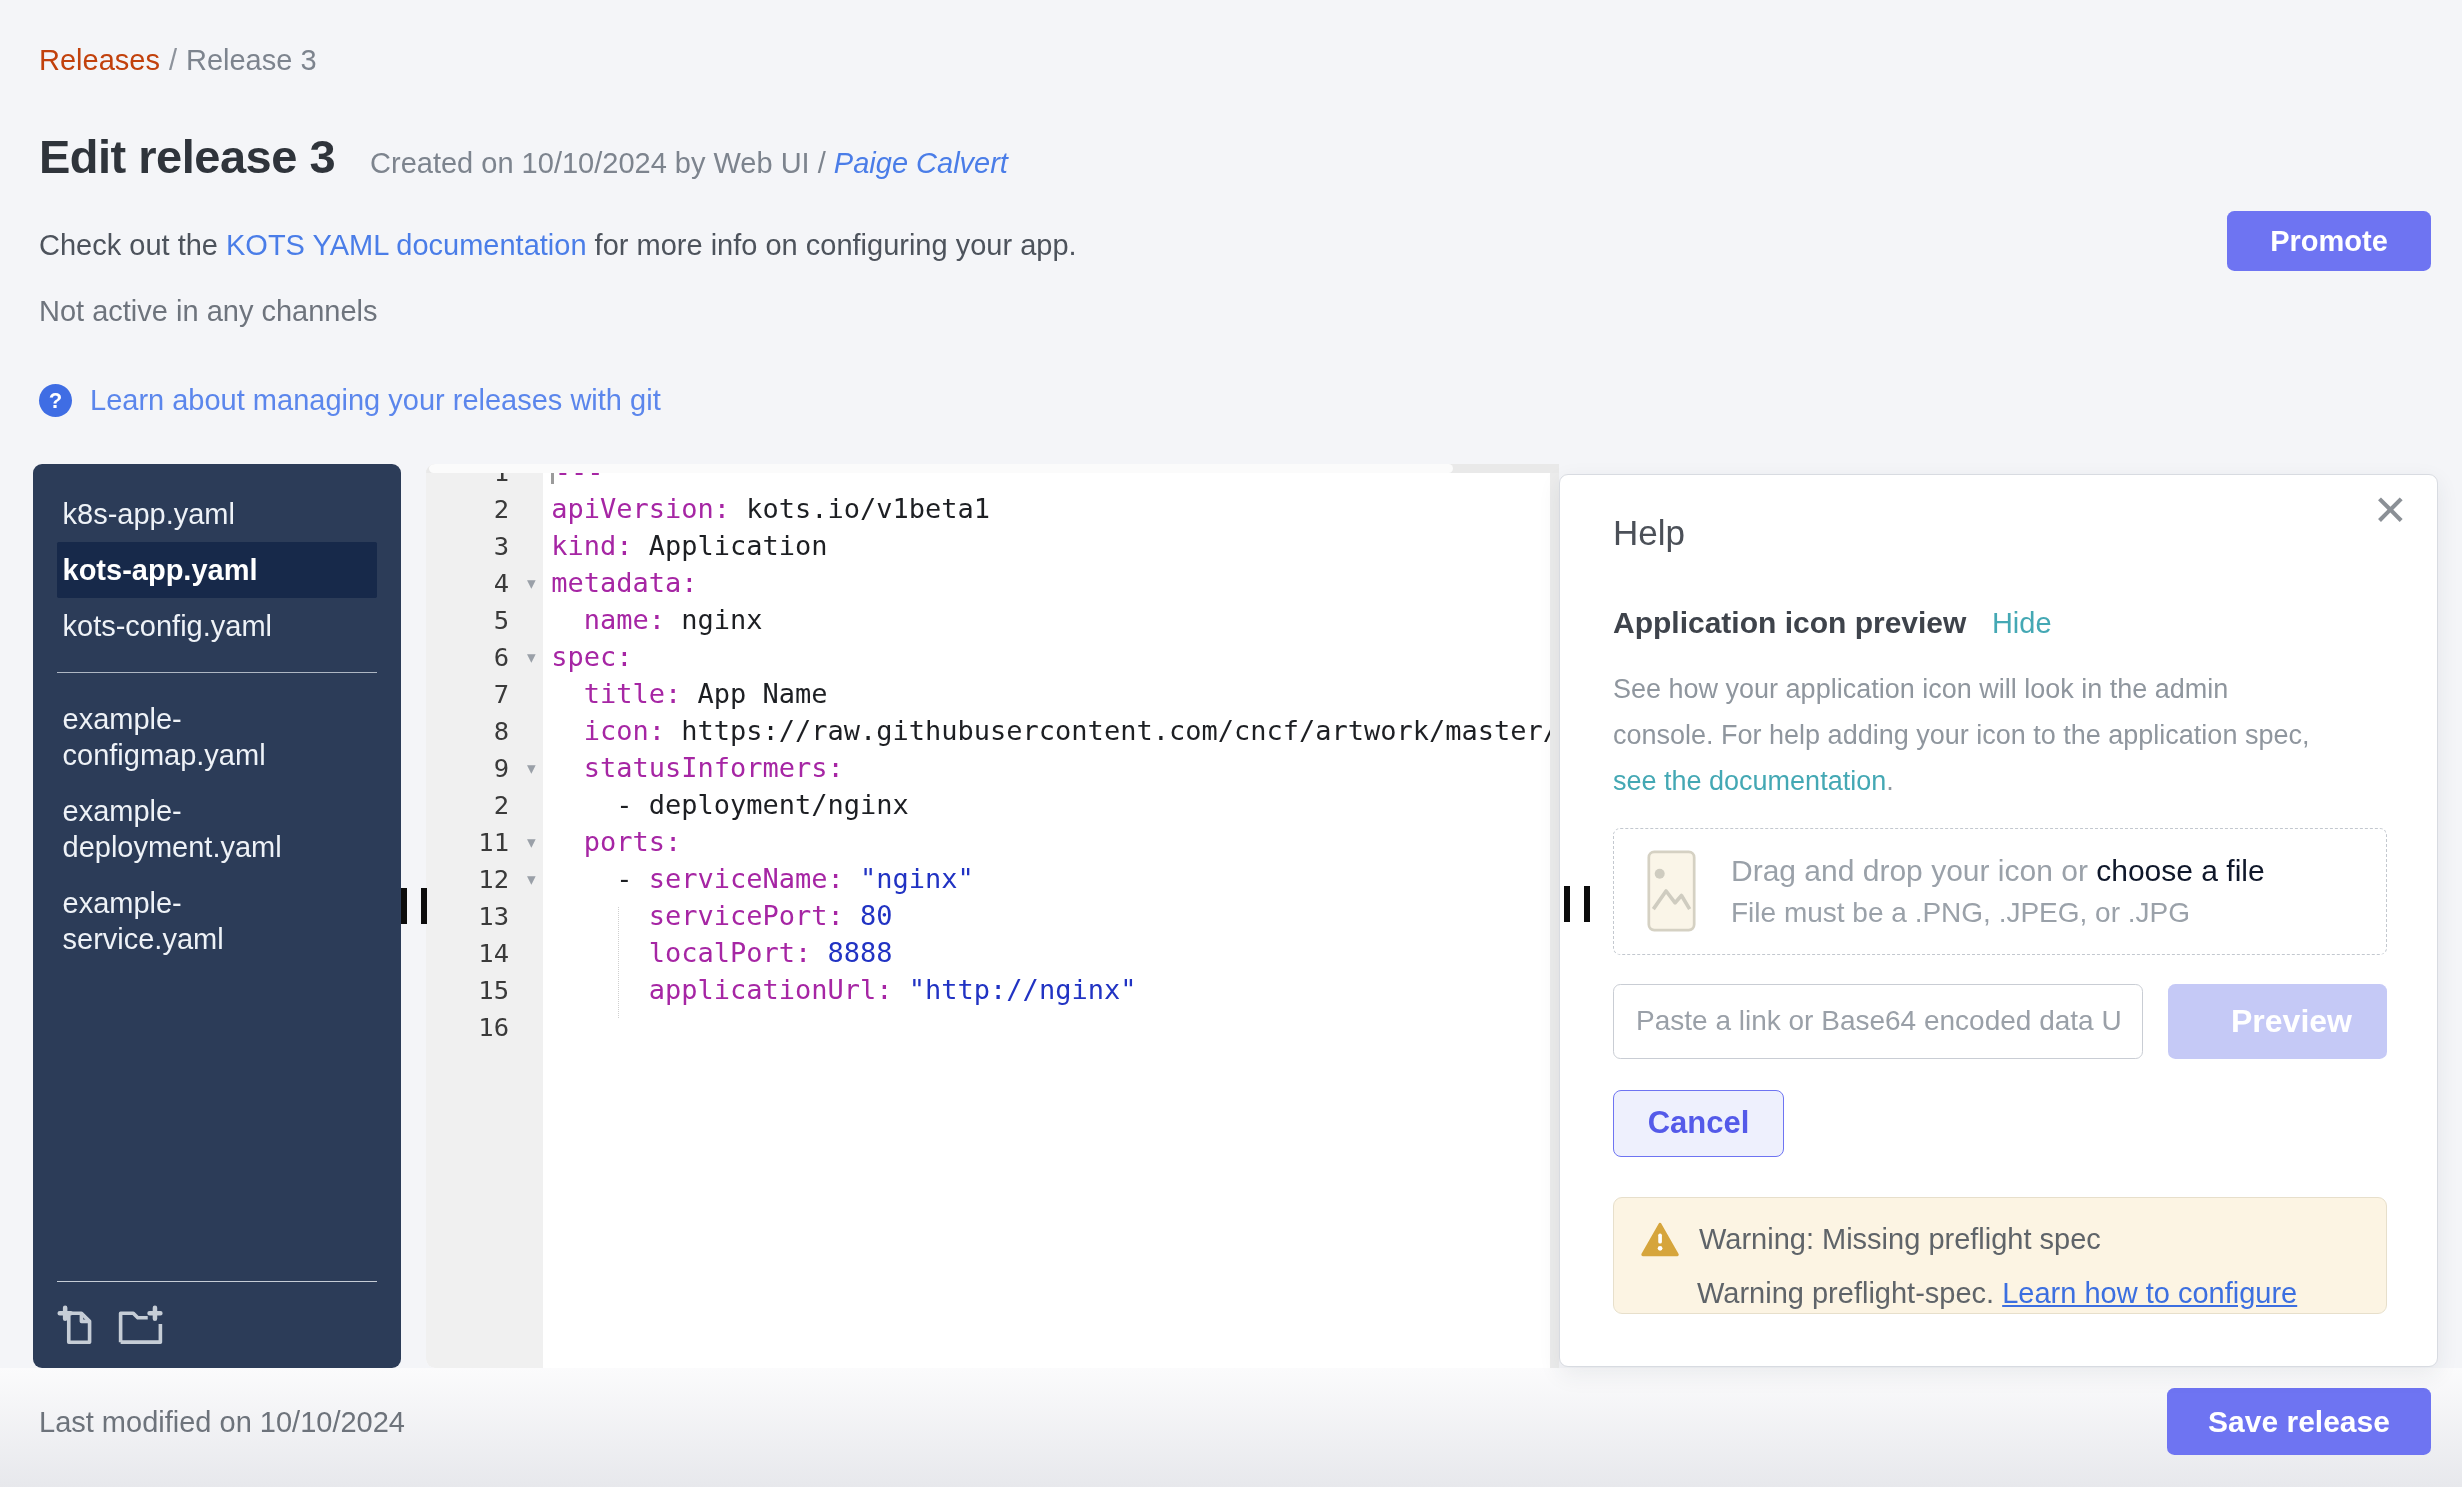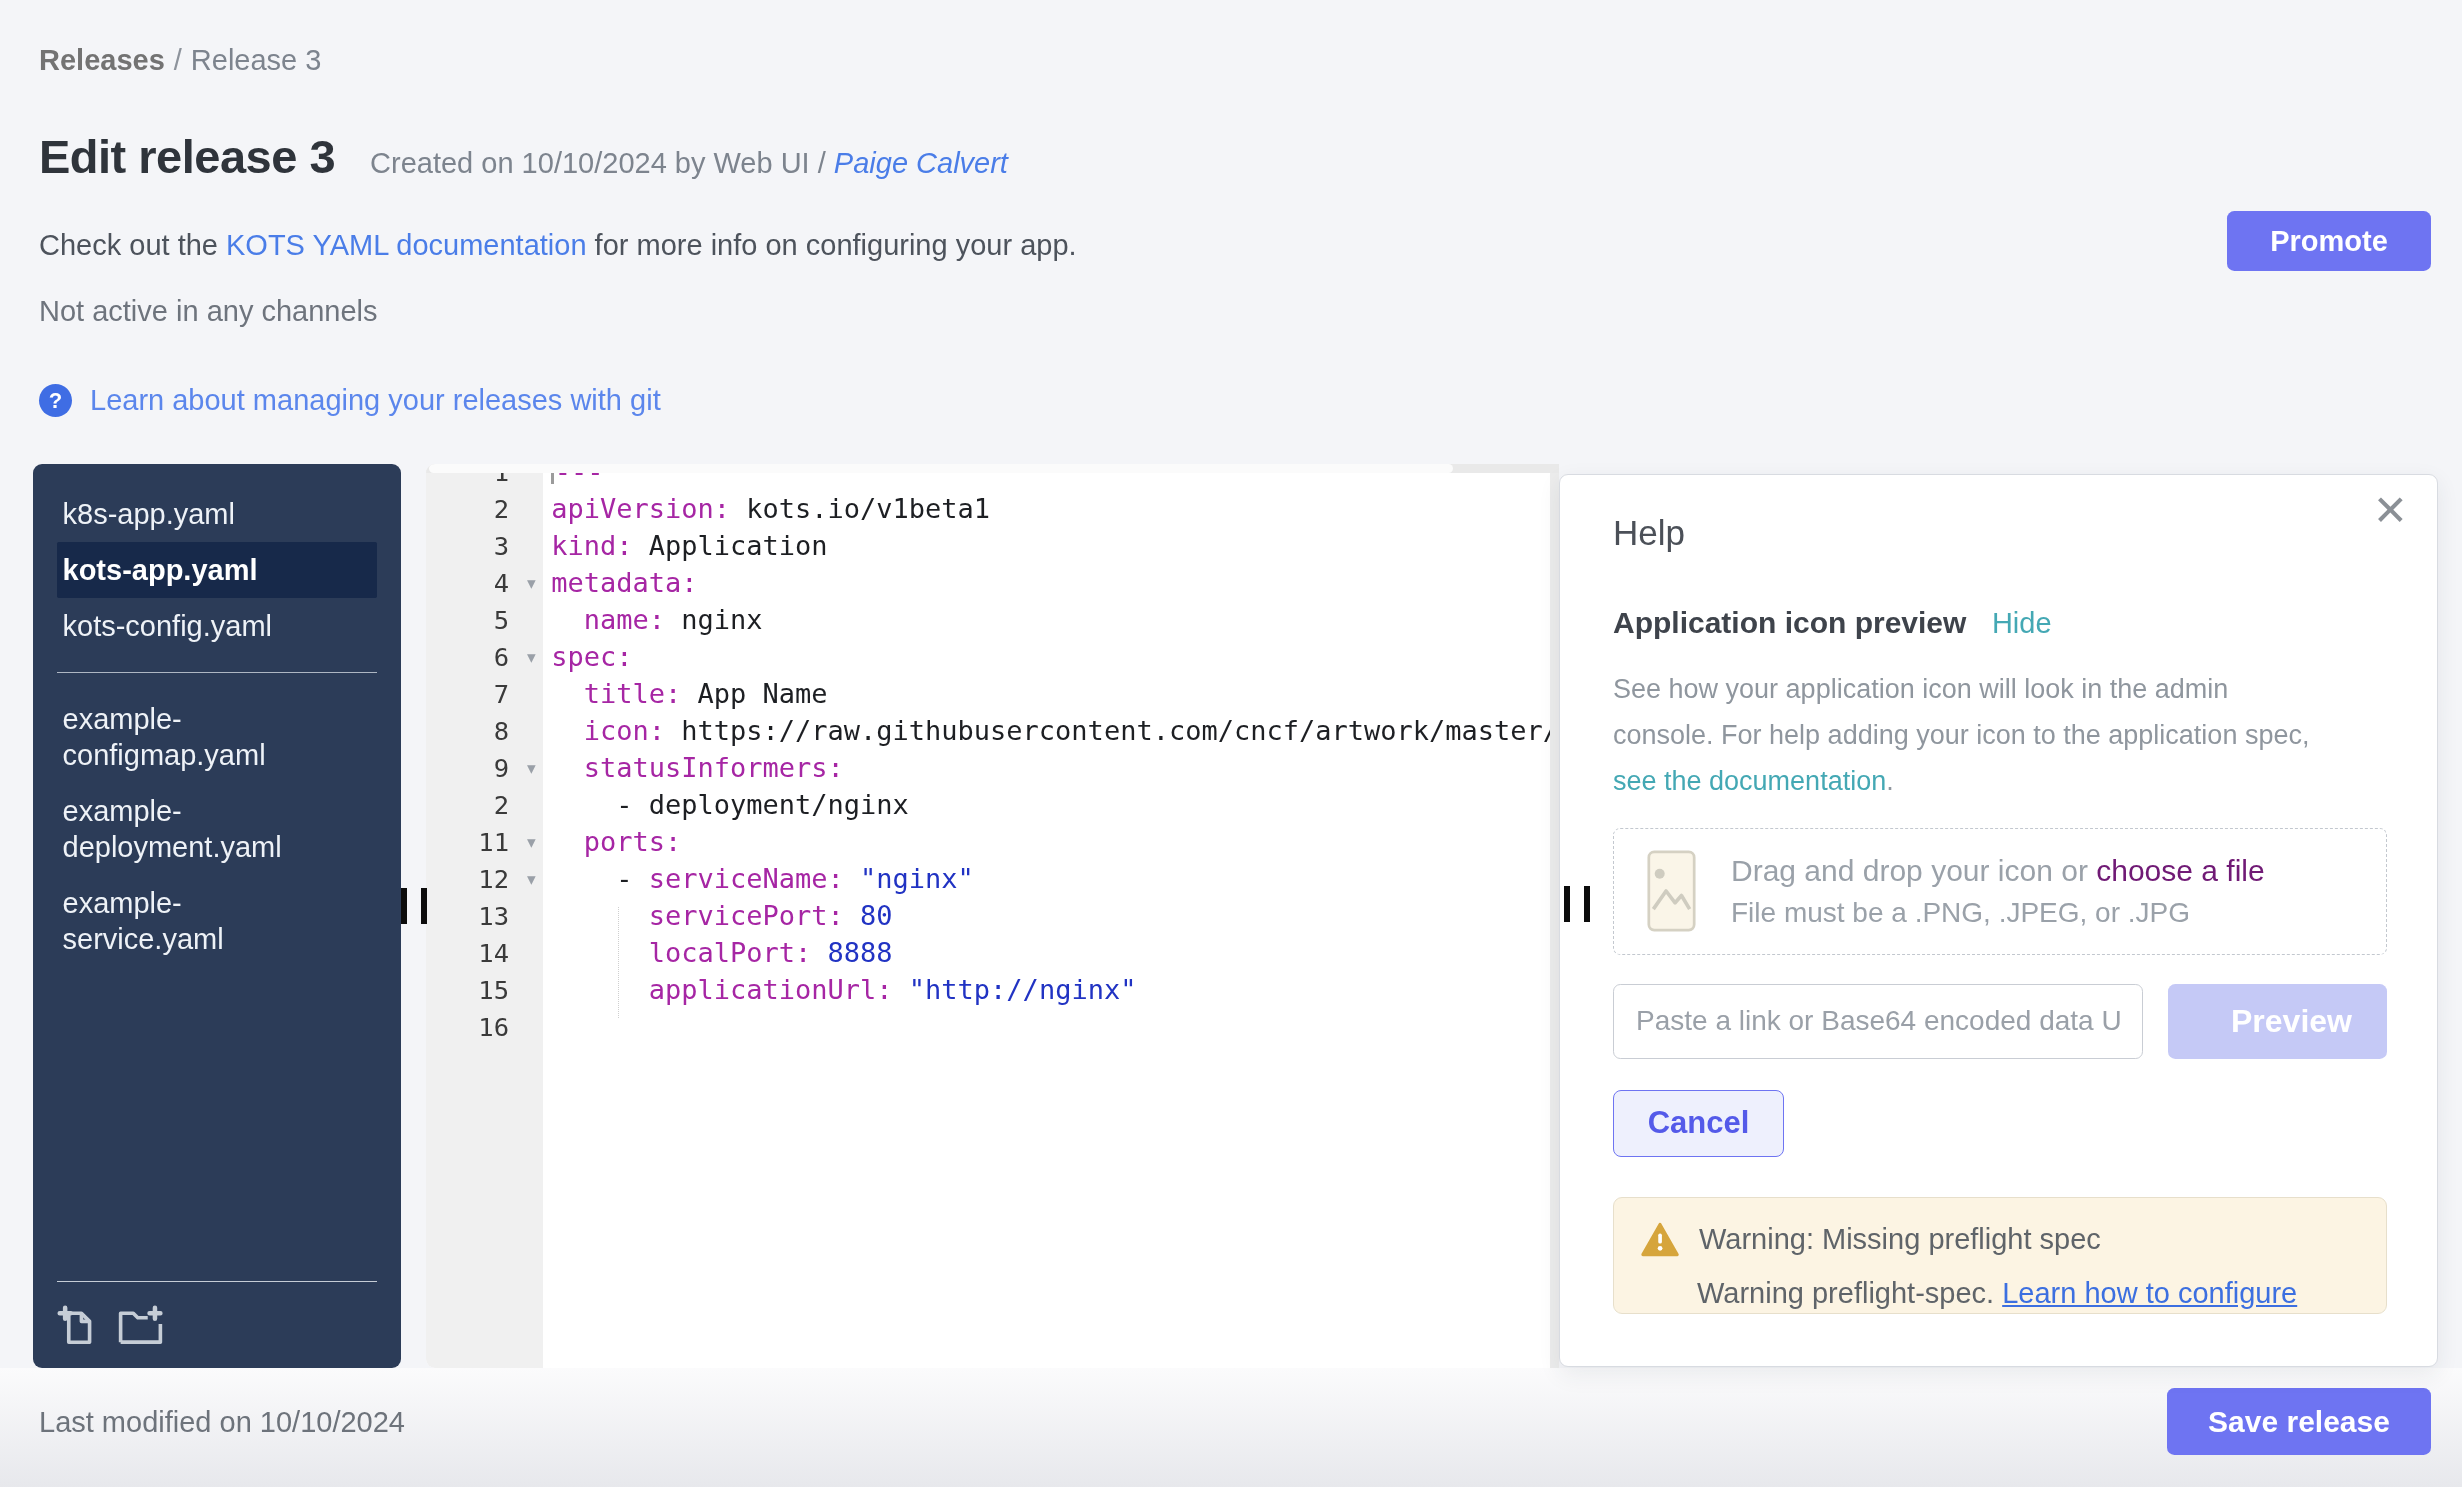--- a/index.html
+++ b/index.html
@@ -8,21 +8,21 @@
     font-family: "Liberation Sans", sans-serif;
     background: #f4f5f8;
     color: #3a4048;
     position: relative;
     overflow: hidden;
   }
   .page { position: absolute; inset: 0; }
 
   
   .breadcrumb { position: absolute; left: 39px; top: 44px; font-size: 29px; }
-  .breadcrumb a { color: #737373; text-decoration: none; cursor: pointer; font-weight: bold; }
+  .breadcrumb a { color: #c2410c; text-decoration: none; cursor: pointer; }
   .crumb-sep { color: #8d939c; margin: 0 9px; }
   .crumb-current { color: #7d848e; }
 
   .title-row { position: absolute; left: 39px; top: 129px; display: flex; align-items: baseline; }
   .page-title { font-size: 47px; font-weight: bold; color: #2f343b; letter-spacing: -0.5px; }
   .created-meta { font-size: 29px; color: #7d848e; margin-left: 35px; }
   .created-meta a { color: #4a7de8; text-decoration: none; font-style: italic; }
 
   .doc-line { position: absolute; left: 39px; top: 229px; font-size: 29px; color: #4d535c; }
   .doc-line a { color: #4a7de8; text-decoration: none; }
@@ -118,21 +118,21 @@
   .help-section-title { font-size: 30px; font-weight: bold; color: #3e434b; }
   .hide-link { font-size: 29px; color: #44a8b4; text-decoration: none; }
   .help-body { margin-top: 25.5px; font-size: 27px; line-height: 46px; color: #8f969e; max-width: 710px; }
   .help-body a { color: #44a8b4; text-decoration: none; }
 
   .dropzone {
     margin-top: 24px; height: 127px; border: 1.8px dashed #c3c8cf; border-radius: 7.3px;
     display: flex; align-items: center; padding: 0 33px; gap: 35px; cursor: pointer;
   }
   .drop-text-main { font-size: 30px; color: #9aa1a9; }
-  .drop-text-main a { color: #701a75; text-decoration: none; }
+  .drop-text-main a { color: #0f172a; text-decoration: none; }
   .drop-text-sub { font-size: 28px; color: #9aa1a9; margin-top: 9px; }
 
   .link-row { margin-top: 29px; display: flex; gap: 25.5px; }
   .icon-url-input {
     flex: 1; height: 75px; border: 1.8px solid #c9cdd4; border-radius: 7.3px;
     font-family: inherit; font-size: 28px; color: #3a4048; padding: 0 22px; outline: none;
     min-width: 0;
   }
   .icon-url-input::placeholder { color: #9aa0a8; }
   .preview-btn {

